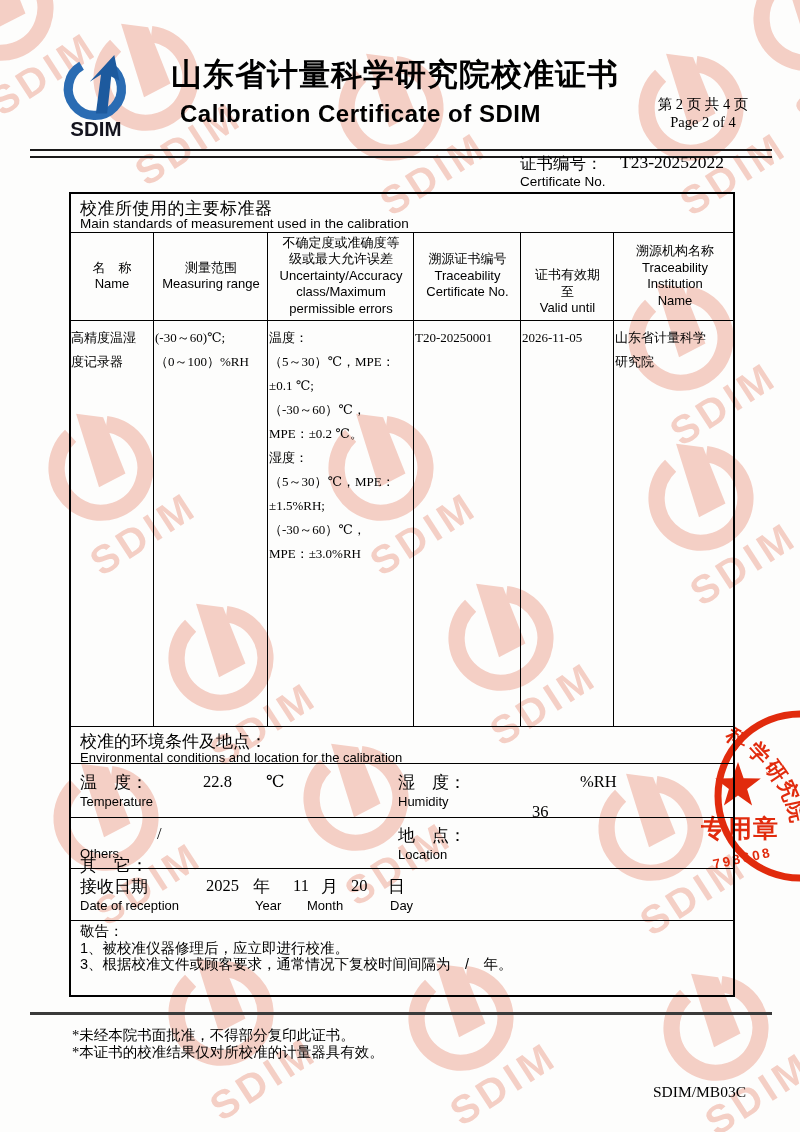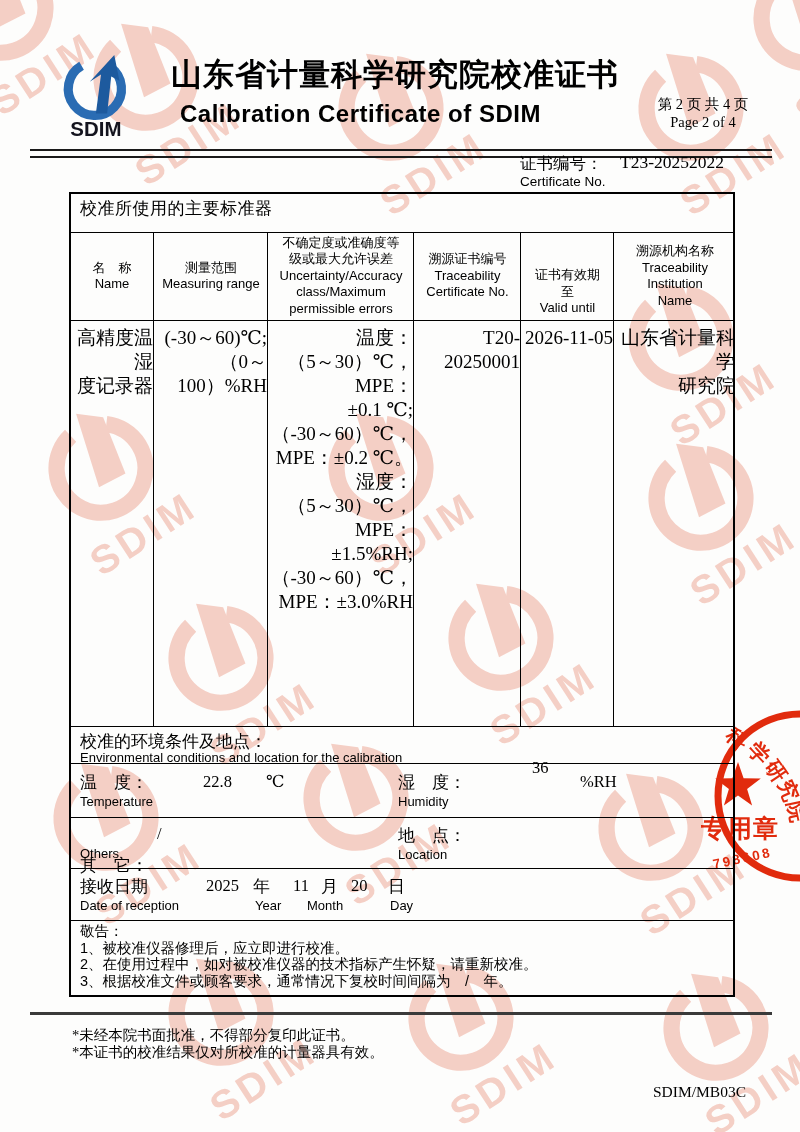--- a/index.html
+++ b/index.html
@@ -32,21 +32,21 @@
   .certno-value { left:620px; top:152px; font-size:17.5px; }
   .certno-en { left:520px; top:174px; font-size:13.5px; }
 
   
   .tbl { left:69px; top:192px; width:666px; height:805px; border:2px solid #000; }
   .hline { position:absolute; left:0; right:0; height:0; border-top:1.5px solid #000; }
   .vline { position:absolute; width:0; border-left:1.5px solid #000; top:38px; height:494px; }
   .cellbox { position:absolute; display:flex; flex-direction:column; align-items:center;
              justify-content:center; text-align:center; }
   .hcell { font-size:13px; line-height:16.5px; font-family:"Liberation Sans","DejaVu Sans",sans-serif; }
-  .dcell { position:absolute; top:132px; text-align:right; font-size:19px; line-height:24px; }
+  .dcell { position:absolute; top:132px; text-align:left; font-size:13px; line-height:24px; }
   .tbl-title-zh { left:9px; top:3px;  font-size:17px; letter-spacing:.5px; }
   .tbl-title-en { left:9px; top:22px; font-size:13.5px; }
   .env-title-zh { left:9px; top:536px; font-size:17px; }
   .env-title-en { left:9px; top:556px; font-size:13px;text-align:center; }
   .lbl-zh { font-size:17px; font-family:"Liberation Sans","DejaVu Sans",sans-serif; }
   .lbl-en { font-size:13px; font-family:"Liberation Sans","DejaVu Sans",sans-serif; }
   .val { font-size:16.5px; }
 
   
   .notes { left:9px; top:729px; font-size:14.5px; line-height:16.5px;
@@ -159,20 +159,21 @@
       <div class="hline" style="top:674px"></div>
       <div class="hline" style="top:726px"></div>
 
       <div class="vline" style="left:82px"></div>
       <div class="vline" style="left:196px"></div>
       <div class="vline" style="left:342px"></div>
       <div class="vline" style="left:449px"></div>
       <div class="vline" style="left:542px"></div>
 
       <div class="abs tbl-title-zh sans">校准所使用的主要标准器</div>
+      <div class="abs tbl-title-en sans">Main standards of measurement used in the calibration</div>
 
       <div class="cellbox hcell" style="left:0;width:82px;top:38px;height:88px">
           <div>名　称</div>
           <div>Name</div>
         </div>
       <div class="cellbox hcell" style="left:84px;width:112px;top:38px;height:88px">
           <div>测量范围</div>
           <div>Measuring range</div>
         </div>
       <div class="cellbox hcell" style="left:198px;width:144px;top:38px;height:88px">
@@ -232,21 +233,21 @@
 
       <div class="abs env-title-zh sans">校准的环境条件及地点：</div>
       <div class="abs env-title-en sans">Environmental conditions and location for the calibration</div>
 
       <div class="abs lbl-zh" style="left:9px;top:577px">温　度：</div>
       <div class="abs val" style="left:132px;top:578px">22.8</div>
       <div class="abs val" style="left:195px;top:578px">℃</div>
       <div class="abs lbl-en" style="left:9px;top:600px">Temperature</div>
 
       <div class="abs lbl-zh" style="left:327px;top:577px">湿　度：</div>
-      <div class="abs val" style="left:461px;top:564px">36</div>
+      <div class="abs val" style="left:461px;top:608px">36</div>
       <div class="abs val" style="left:509px;top:578px">%RH</div>
       <div class="abs lbl-en" style="left:327px;top:600px">Humidity</div>
 
       <div class="abs lbl-zh" style="left:9px;top:660px">其　它：</div>
       <div class="abs val" style="left:86px;top:630px">/</div>
       <div class="abs lbl-en" style="left:9px;top:652px">Others</div>
 
       <div class="abs lbl-zh" style="left:327px;top:630px">地　点：</div>
       <div class="abs lbl-en" style="left:327px;top:653px">Location</div>
 
@@ -259,21 +260,20 @@
       <div class="abs lbl-zh" style="left:317px;top:681px">日</div>
       <div class="abs lbl-en" style="left:9px;top:704px">Date of reception</div>
       <div class="abs lbl-en" style="left:184px;top:704px">Year</div>
       <div class="abs lbl-en" style="left:236px;top:704px">Month</div>
       <div class="abs lbl-en" style="left:319px;top:704px">Day</div>
 
       <div class="abs notes">
         <div>敬告：</div>
         <div>
             <div>1、被校准仪器修理后，应立即进行校准。</div>
-            <div>2、在使用过程中，如对被校准仪器的技术指标产生怀疑，请重新校准。</div>
             <div>3、根据校准文件或顾客要求，通常情况下复校时间间隔为　/　年。</div>
           </div>
       </div>
     </div>
 
     <div class="abs foot-rule"></div>
     <div class="abs footnotes">
         <div>*未经本院书面批准，不得部分复印此证书。</div>
         <div>*本证书的校准结果仅对所校准的计量器具有效。</div>
       </div>

